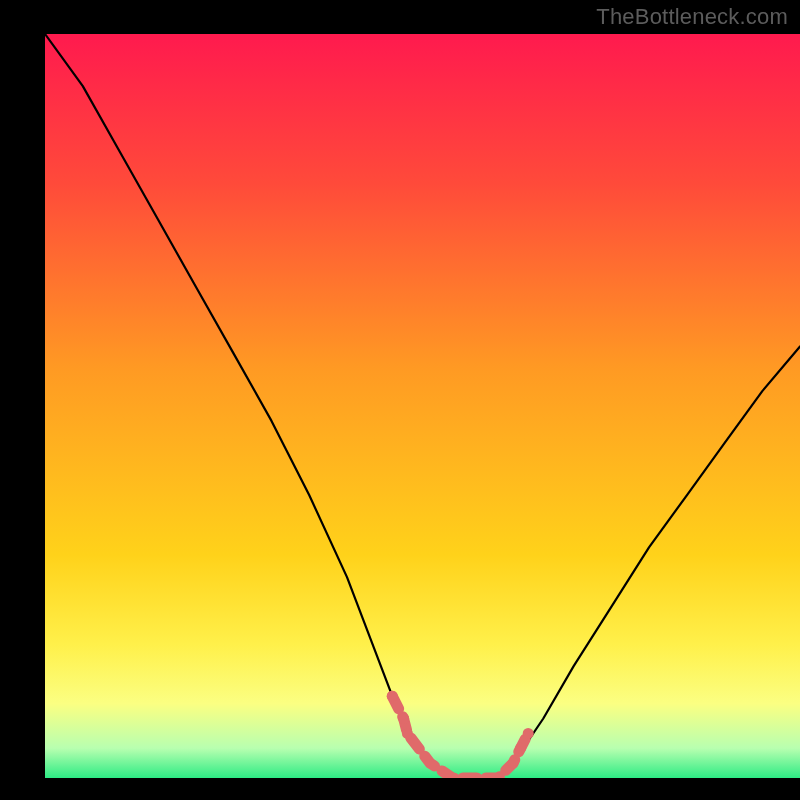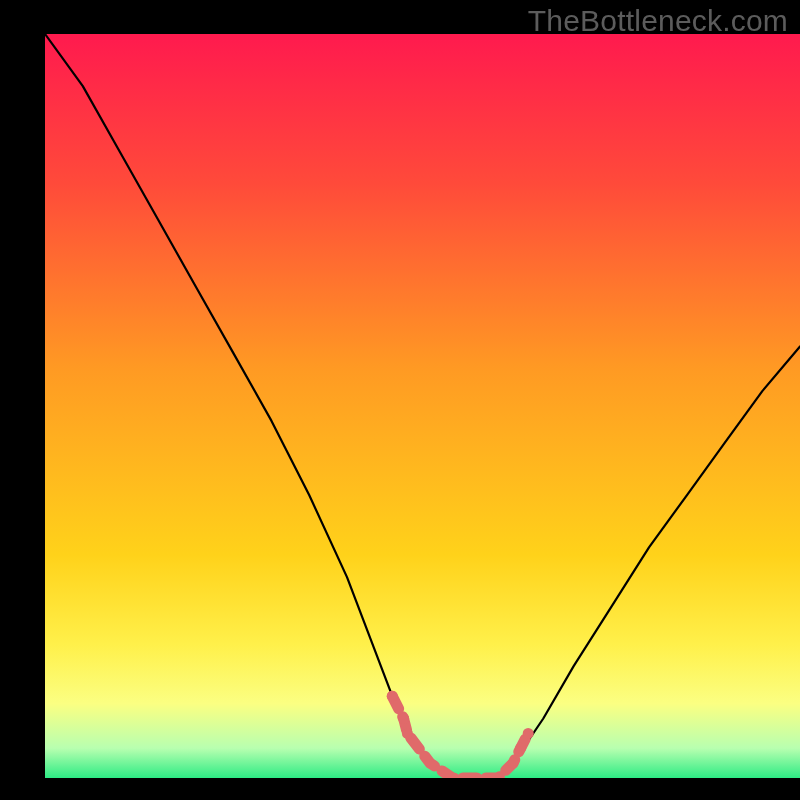--- a/index.html
+++ b/index.html
@@ -14,21 +14,21 @@
   .canvas-wrap {
     position: absolute;
     left: 0; top: 0;
     width: 800px; height: 800px;
   }
   .attribution {
     position: absolute;
     top: 4px;
     right: 12px;
     color: #5c5c5c;
-    font-size: 30px;
+    font-size: 22px;
     font-weight: 400;
     letter-spacing: 0.2px;
   }
 </style>
 </head>
 <body>
 
 <div class="canvas-wrap">
   <svg id="svg-root" width="800" height="800" viewBox="0 0 800 800">
     <defs>

